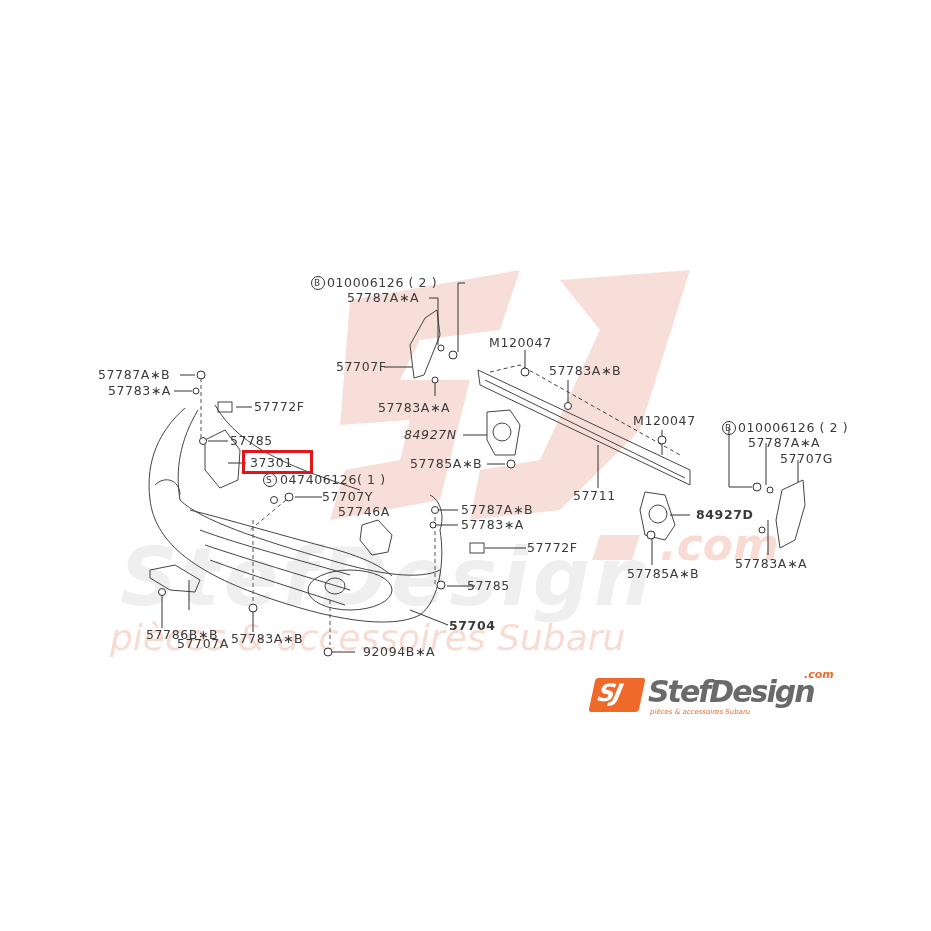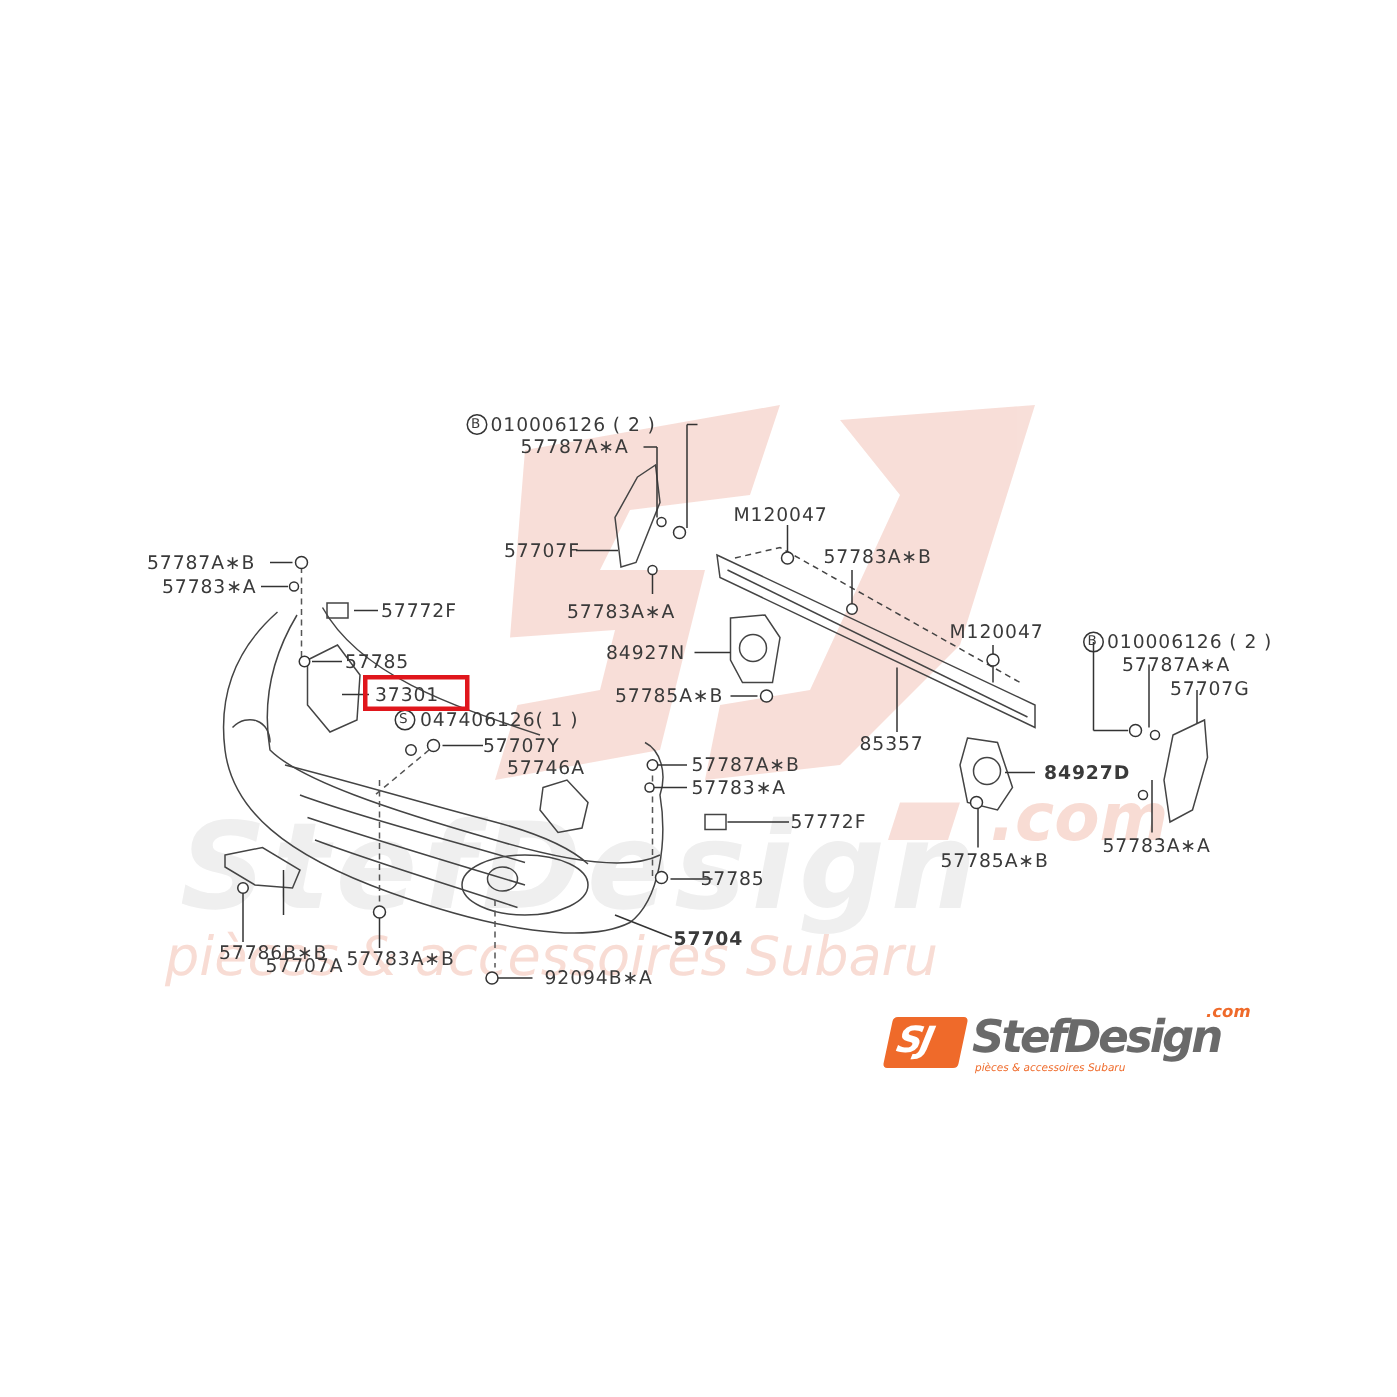--- a/index.html
+++ b/index.html
@@ -145,26 +145,26 @@
   </svg>
 
   <span class="lbl" style="left:314px;top:276px;font-size:9px;">B</span>
   <span class="lbl" style="left:725px;top:421px;font-size:9px;">B</span>
   <span class="lbl" style="left:266px;top:473px;font-size:9px;">S</span>
 
   <span class="lbl" style="left:327px;top:276px;">010006126 ( 2 )</span>
   <span class="lbl" style="left:347px;top:291px;">57787A∗A</span>
   <span class="lbl" style="left:336px;top:360px;">57707F</span>
   <span class="lbl" style="left:378px;top:401px;">57783A∗A</span>
-  <span class="lbl" style="left:404px;top:428px;">84927N</span>
+  <span class="lbl" style="left:404px;top:428px;font-style:italic;">84927N</span>
   <span class="lbl" style="left:410px;top:457px;">57785A∗B</span>
   <span class="lbl" style="left:489px;top:336px;">M120047</span>
   <span class="lbl" style="left:549px;top:364px;">57783A∗B</span>
   <span class="lbl" style="left:633px;top:414px;">M120047</span>
-  <span class="lbl" style="left:573px;top:489px;">85357</span>
+  <span class="lbl" style="left:573px;top:489px;">57711</span>
   <span class="lbl" style="left:696px;top:508px;font-weight:bold;">84927D</span>
   <span class="lbl" style="left:627px;top:567px;">57785A∗B</span>
   <span class="lbl" style="left:738px;top:421px;">010006126 ( 2 )</span>
   <span class="lbl" style="left:748px;top:436px;">57787A∗A</span>
   <span class="lbl" style="left:780px;top:452px;">57707G</span>
   <span class="lbl" style="left:735px;top:557px;">57783A∗A</span>
   <span class="lbl" style="left:98px;top:368px;">57787A∗B</span>
   <span class="lbl" style="left:108px;top:384px;">57783∗A</span>
   <span class="lbl" style="left:254px;top:400px;">57772F</span>
   <span class="lbl" style="left:230px;top:434px;">57785</span>

